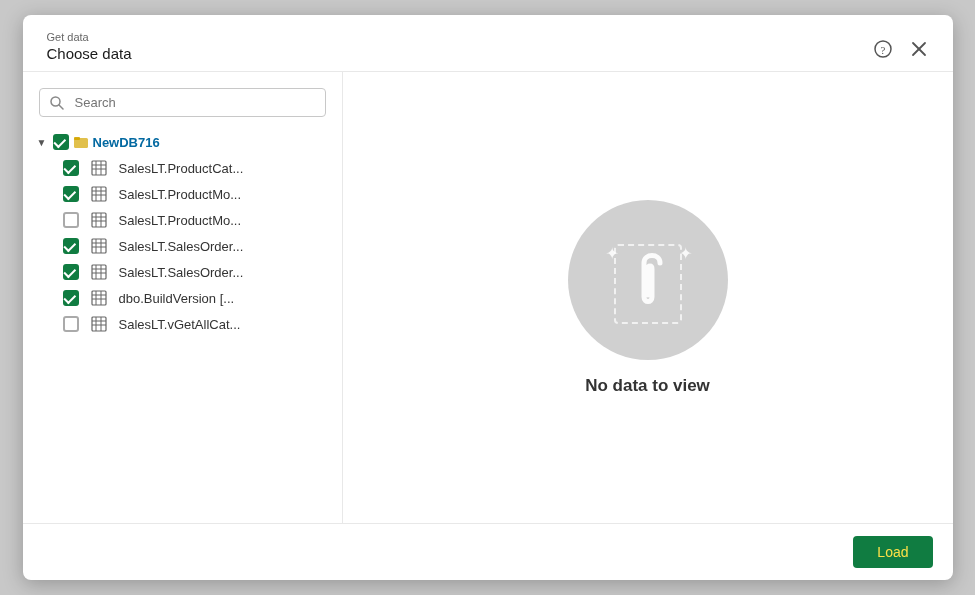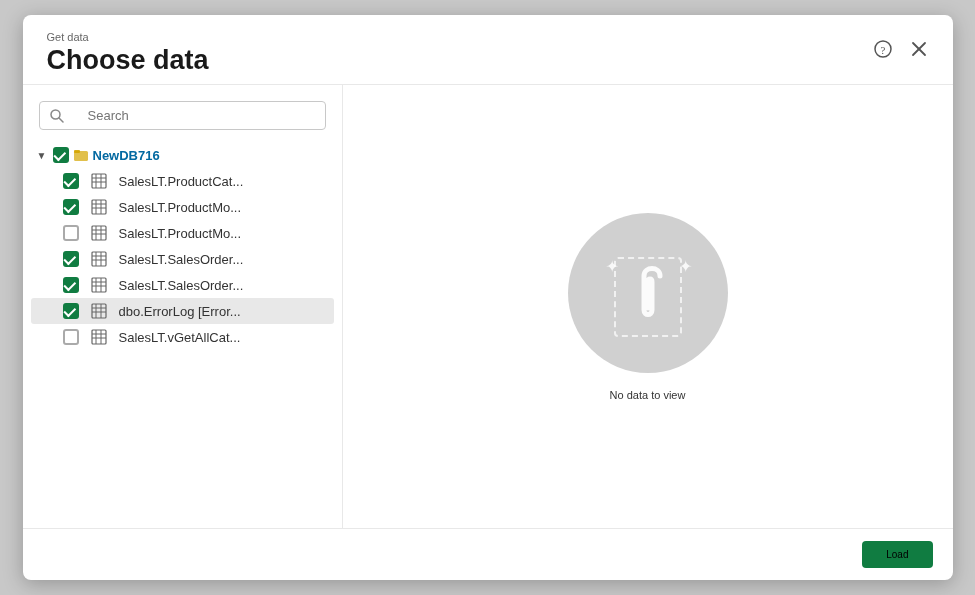--- a/index.html
+++ b/index.html
@@ -34,22 +34,22 @@
     .header-title-group {
       display: flex;
       flex-direction: column;
     }
     .get-data-label {
       font-size: 11px;
       color: #666;
       margin-bottom: 2px;
     }
     .choose-data-title {
-      font-size: 27px;
-      font-weight: 700;
+      font-size: 15px;
+      font-weight: 400;
       color: #1a1a1a;
     }
     .header-actions {
       display: flex;
       gap: 8px;
       align-items: center;
       margin-top: 4px;
     }
     .icon-btn {
       background: none;
@@ -78,21 +78,21 @@
       flex-direction: column;
       padding: 16px 0;
     }
     .search-box {
       margin: 0 16px 12px 16px;
       display: flex;
       align-items: center;
       border: 1px solid #c8c8c8;
       border-radius: 4px;
       padding: 6px 10px;
-      gap: 24px;
+      gap: 11px;
       background: #fff;
     }
     .search-icon-svg {
       color: #888;
       flex-shrink: 0;
     }
     .search-input {
       border: none;
       outline: none;
       font-size: 13px;
@@ -238,38 +238,38 @@
       font-size: 16px;
     }
     .sparkle-tl { top: 14px; left: 8px; }
     .sparkle-tr { top: 14px; right: 5px; }
     
     .paperclip-svg {
       position: relative;
       z-index: 1;
     }
     .no-data-text {
-      font-size: 11px;
-      font-weight: 400;
+      font-size: 17px;
+      font-weight: 700;
       color: #333;
     }
     .dialog-footer {
       display: flex;
       justify-content: flex-end;
       padding: 12px 20px;
       border-top: 1px solid #e8e8e8;
       flex-shrink: 0;
     }
     .load-btn {
       background: #107c41;
-      color: #000000;
+      color: #fde047;
       border: none;
       border-radius: 4px;
       padding: 8px 24px;
-      font-size: 10px;
+      font-size: 14px;
       font-weight: 500;
       cursor: pointer;
     }
   </style>
 </head>
 <body>
 
 <div class="dialog">
 
   <div class="dialog-header">
@@ -366,30 +366,30 @@
               <div class="checkbox-checked"></div>
               <svg width="16" height="16" viewBox="0 0 16 16" style="flex-shrink: 0;">
       <rect x="1" y="1" width="14" height="14" rx="1" fill="none" stroke="#666" stroke-width="1.2"></rect>
       <line x1="1" y1="5" x2="15" y2="5" stroke="#666" stroke-width="1"></line>
       <line x1="1" y1="9" x2="15" y2="9" stroke="#666" stroke-width="1"></line>
       <line x1="5" y1="1" x2="5" y2="15" stroke="#666" stroke-width="1"></line>
       <line x1="10" y1="1" x2="10" y2="15" stroke="#666" stroke-width="1"></line>
     </svg>
               <span class="item-label">SalesLT.SalesOrder...</span>
             </div>
-            <div class="tree-item selected">
+            <div class="tree-item">
               <div class="checkbox-checked"></div>
               <svg width="16" height="16" viewBox="0 0 16 16" style="flex-shrink: 0;">
       <rect x="1" y="1" width="14" height="14" rx="1" fill="none" stroke="#666" stroke-width="1.2"></rect>
       <line x1="1" y1="5" x2="15" y2="5" stroke="#666" stroke-width="1"></line>
       <line x1="1" y1="9" x2="15" y2="9" stroke="#666" stroke-width="1"></line>
       <line x1="5" y1="1" x2="5" y2="15" stroke="#666" stroke-width="1"></line>
       <line x1="10" y1="1" x2="10" y2="15" stroke="#666" stroke-width="1"></line>
     </svg>
-              <span class="item-label">dbo.ErrorLog [Error...</span>
+              <span class="item-label">dbo.BuildVersion [...</span>
             </div>
             <div class="tree-item">
               <div class="checkbox-unchecked"></div>
               <svg width="16" height="16" viewBox="0 0 16 16" style="flex-shrink: 0;">
       <rect x="1" y="1" width="14" height="14" rx="1" fill="none" stroke="#666" stroke-width="1.2"></rect>
       <line x1="1" y1="5" x2="15" y2="5" stroke="#666" stroke-width="1"></line>
       <line x1="1" y1="9" x2="15" y2="9" stroke="#666" stroke-width="1"></line>
       <line x1="5" y1="1" x2="5" y2="15" stroke="#666" stroke-width="1"></line>
       <line x1="10" y1="1" x2="10" y2="15" stroke="#666" stroke-width="1"></line>
     </svg>

